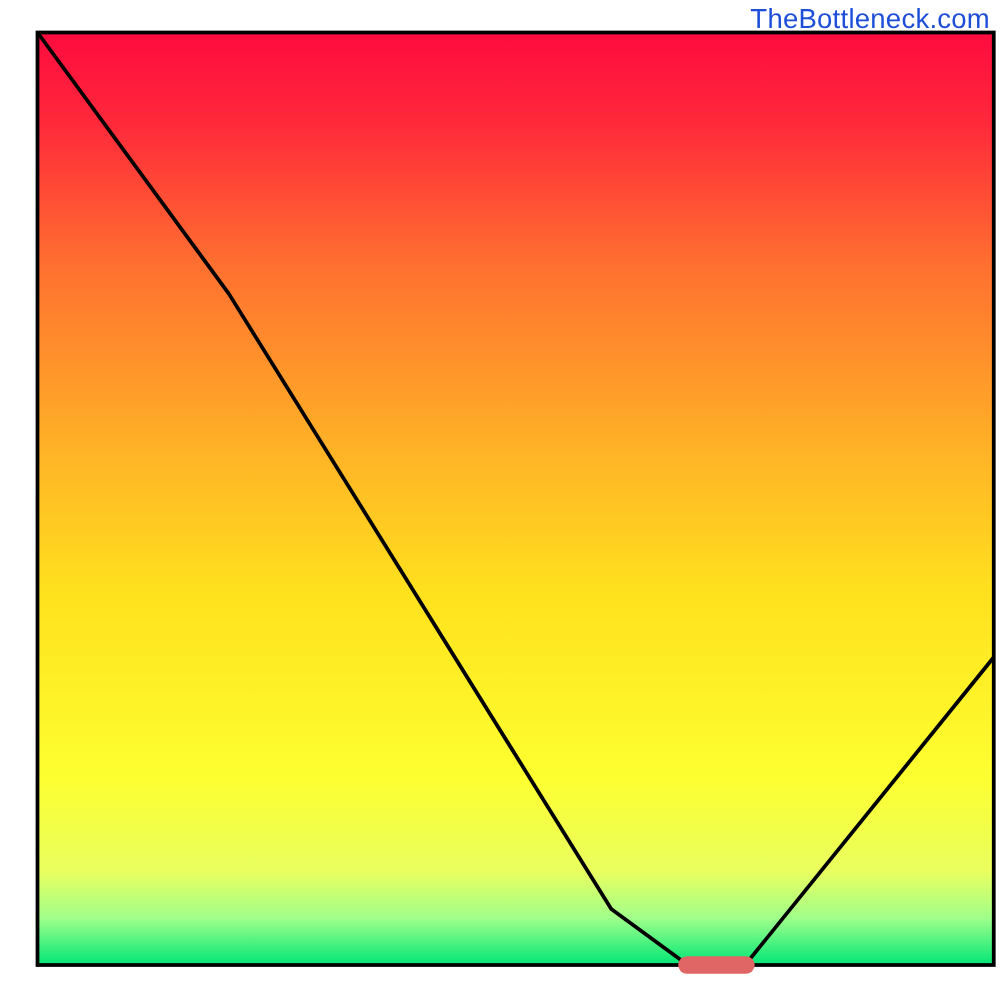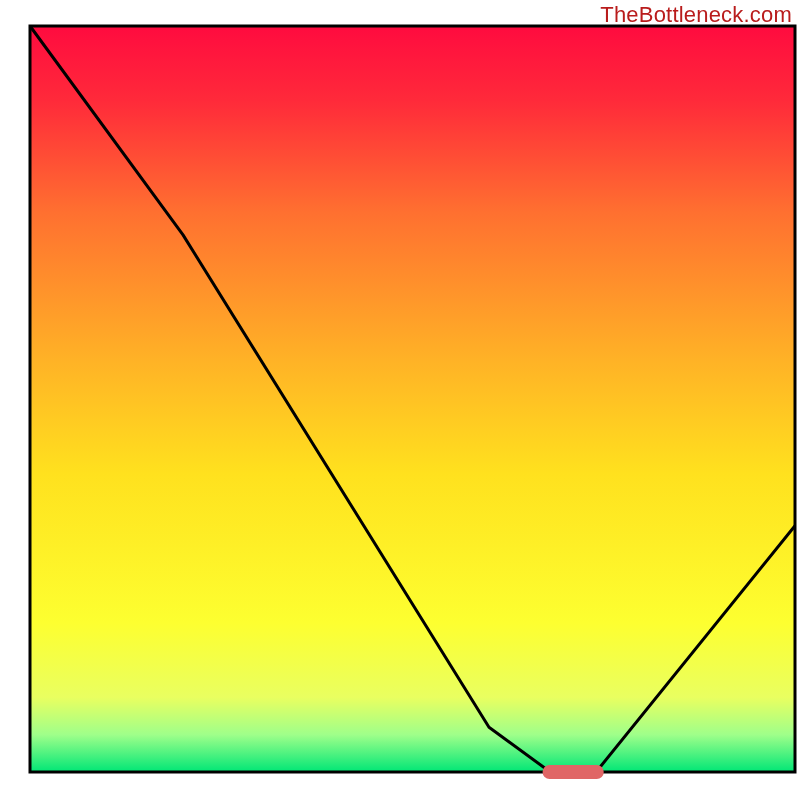--- a/index.html
+++ b/index.html
@@ -14,21 +14,21 @@
     position: relative;
     width: 800px;
     height: 800px;
   }
   .watermark {
     position: absolute;
     top: 2px;
     right: 8px;
     font-size: 22px;
     font-weight: 500;
-    color: #b91c1c;
+    color: #1d4ed8;
     letter-spacing: 0.2px;
     z-index: 10;
   }
   svg {
     display: block;
   }
 </style>
 </head>
 <body>
 

